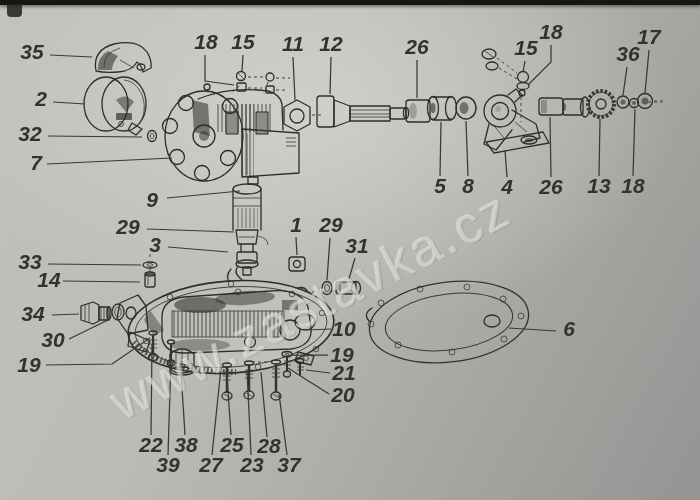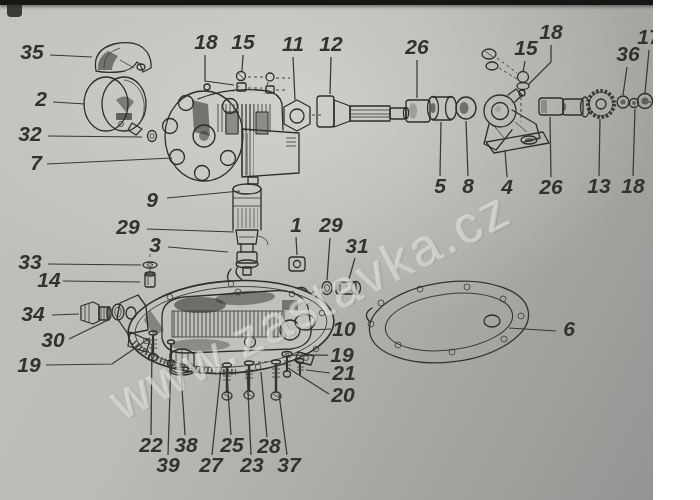--- a/index.html
+++ b/index.html
@@ -1,22 +1,21 @@
 <!DOCTYPE html>
 <html><head>
 <meta charset="utf-8">
 <style>
   html,body{margin:0;padding:0;}
   #stage{
-    position:relative;width:645px;height:500px;overflow:hidden;
+    position:relative;width:700px;height:500px;overflow:hidden;
     background:
       radial-gradient(ellipse 520px 320px at 45% 22%, rgba(216,214,210,0.75), rgba(216,214,210,0) 70%),
       linear-gradient(118deg,#c3c1bd 0%,#bdbbb7 38%,#aaa8a5 68%,#969492 100%);
     font-family:"Liberation Sans",sans-serif;
-    padding-left:8px;
   }
   #top-strip{position:absolute;left:0;top:0;width:700px;height:5px;background:#171614;
     box-shadow:0 2px 3px rgba(25,24,22,.45);}
   #top-nub{position:absolute;left:7px;top:4px;width:15px;height:13px;background:#23211f;
     border-radius:0 0 4px 4px;opacity:.85;}
   svg{position:absolute;left:0;top:0;}
   .ln{stroke:#2f2d2a;stroke-width:1.3;fill:none;stroke-linecap:round;stroke-linejoin:round;}
   .thin{stroke:#3a3835;stroke-width:.8;fill:none;}
   .leader{stroke:#3a3835;stroke-width:1.25;fill:none;}
   .callout{font:italic 700 21px "Liberation Sans",sans-serif;fill:#343230;

